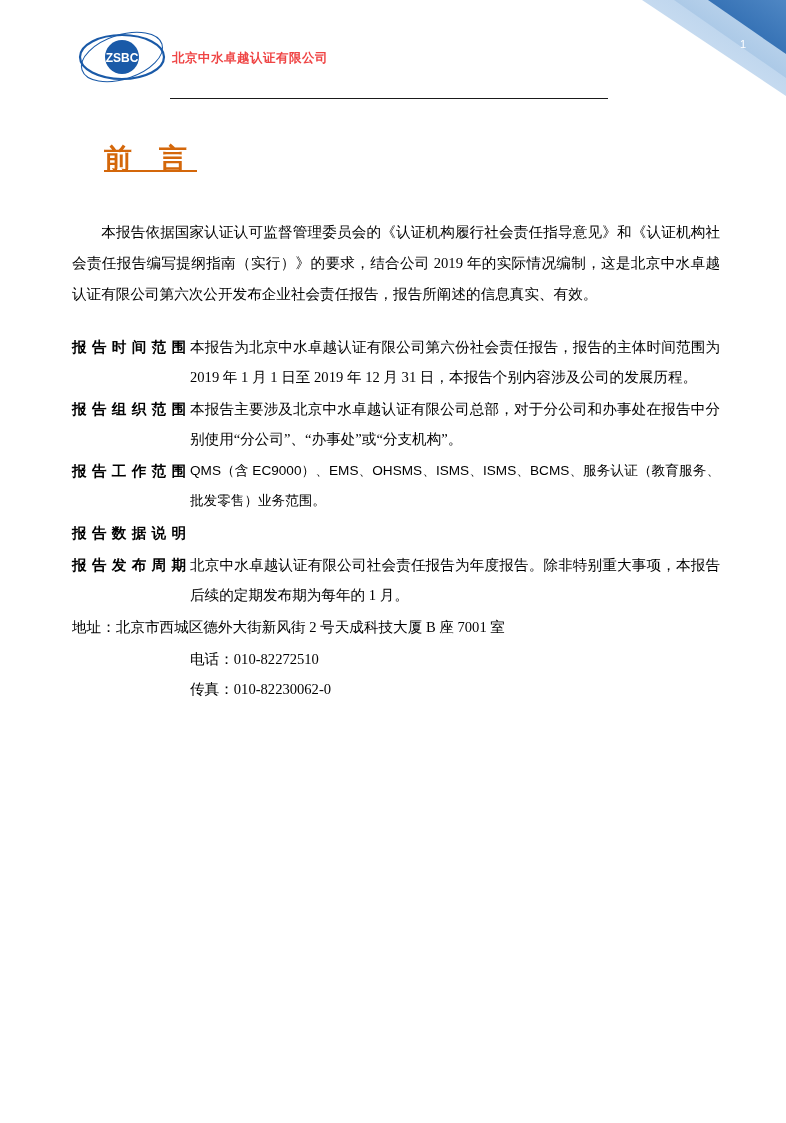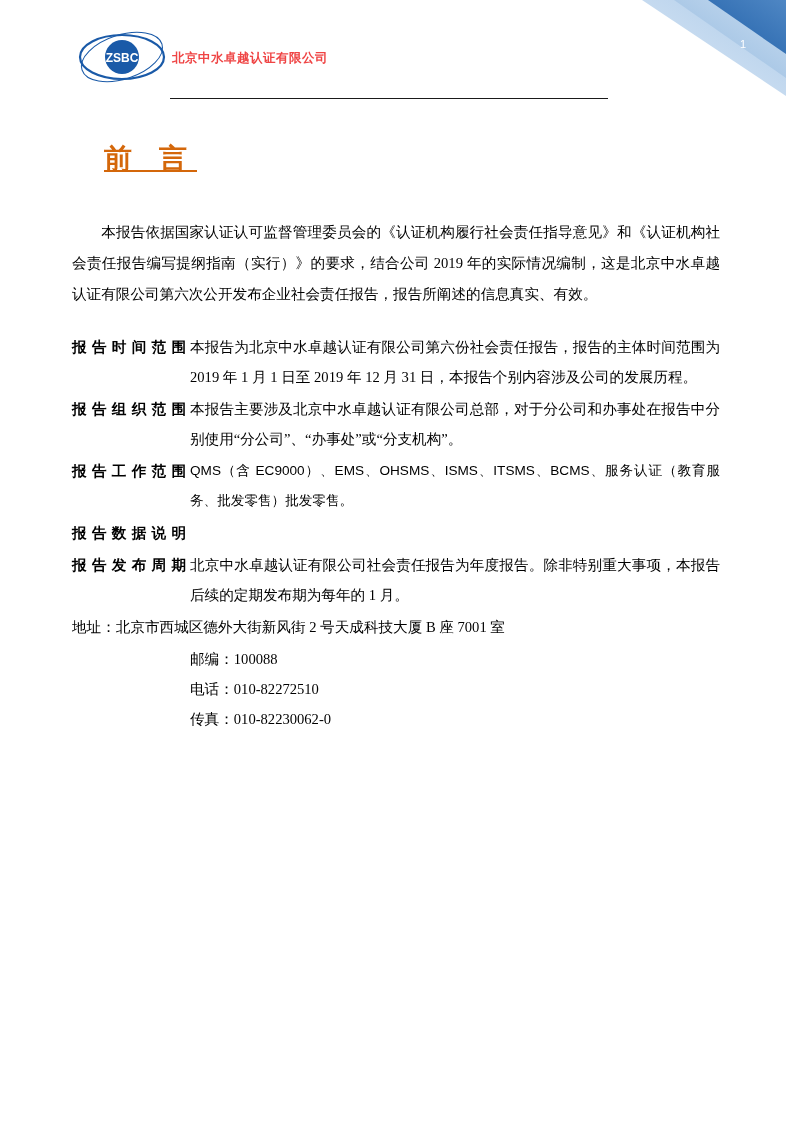--- a/index.html
+++ b/index.html
@@ -198,36 +198,35 @@
       <div class="field-value">本报告为北京中水卓越认证有限公司第六份社会责任报告，报告的主体时间范围为 2019 年 1 月 1 日至 2019 年 12 月 31 日，本报告个别内容涉及公司的发展历程。</div>
     </div>
 
     <div class="field-row">
       <div class="field-label">报告组织范围</div>
       <div class="field-value">本报告主要涉及北京中水卓越认证有限公司总部，对于分公司和办事处在报告中分别使用“分公司”、“办事处”或“分支机构”。</div>
     </div>
 
     <div class="field-row">
       <div class="field-label">报告工作范围</div>
-      <div class="field-value sans">QMS（含 EC9000）、EMS、OHSMS、ISMS、ITSMS、BCMS、服务认证（教育服务、批发零售）批发零售。</div>
+      <div class="field-value sans">QMS（含 EC9000）、EMS、OHSMS、ISMS、ISMS、BCMS、服务认证（教育服务、批发零售）业务范围。</div>
     </div>
 
     <div class="field-row">
       <div class="field-label">报告数据说明</div>
     </div>
 
     <div class="field-row">
       <div class="field-label">报告发布周期</div>
       <div class="field-value">北京中水卓越认证有限公司社会责任报告为年度报告。除非特别重大事项，本报告后续的定期发布期为每年的 1 月。</div>
     </div>
 
 
     <div class="contact-block">
       <div class="field-row">
         <div class="field-value">地址：北京市西城区德外大街新风街 2 号天成科技大厦 B 座 7001 室</div>
       </div>
-      <div class="contact-sub">邮编：100088</div>
       <div class="contact-sub">电话：010-82272510</div>
       <div class="contact-sub">传真：010-82230062-0</div>
     </div>
 
   </div>
 </div>
 
 </body></html>

